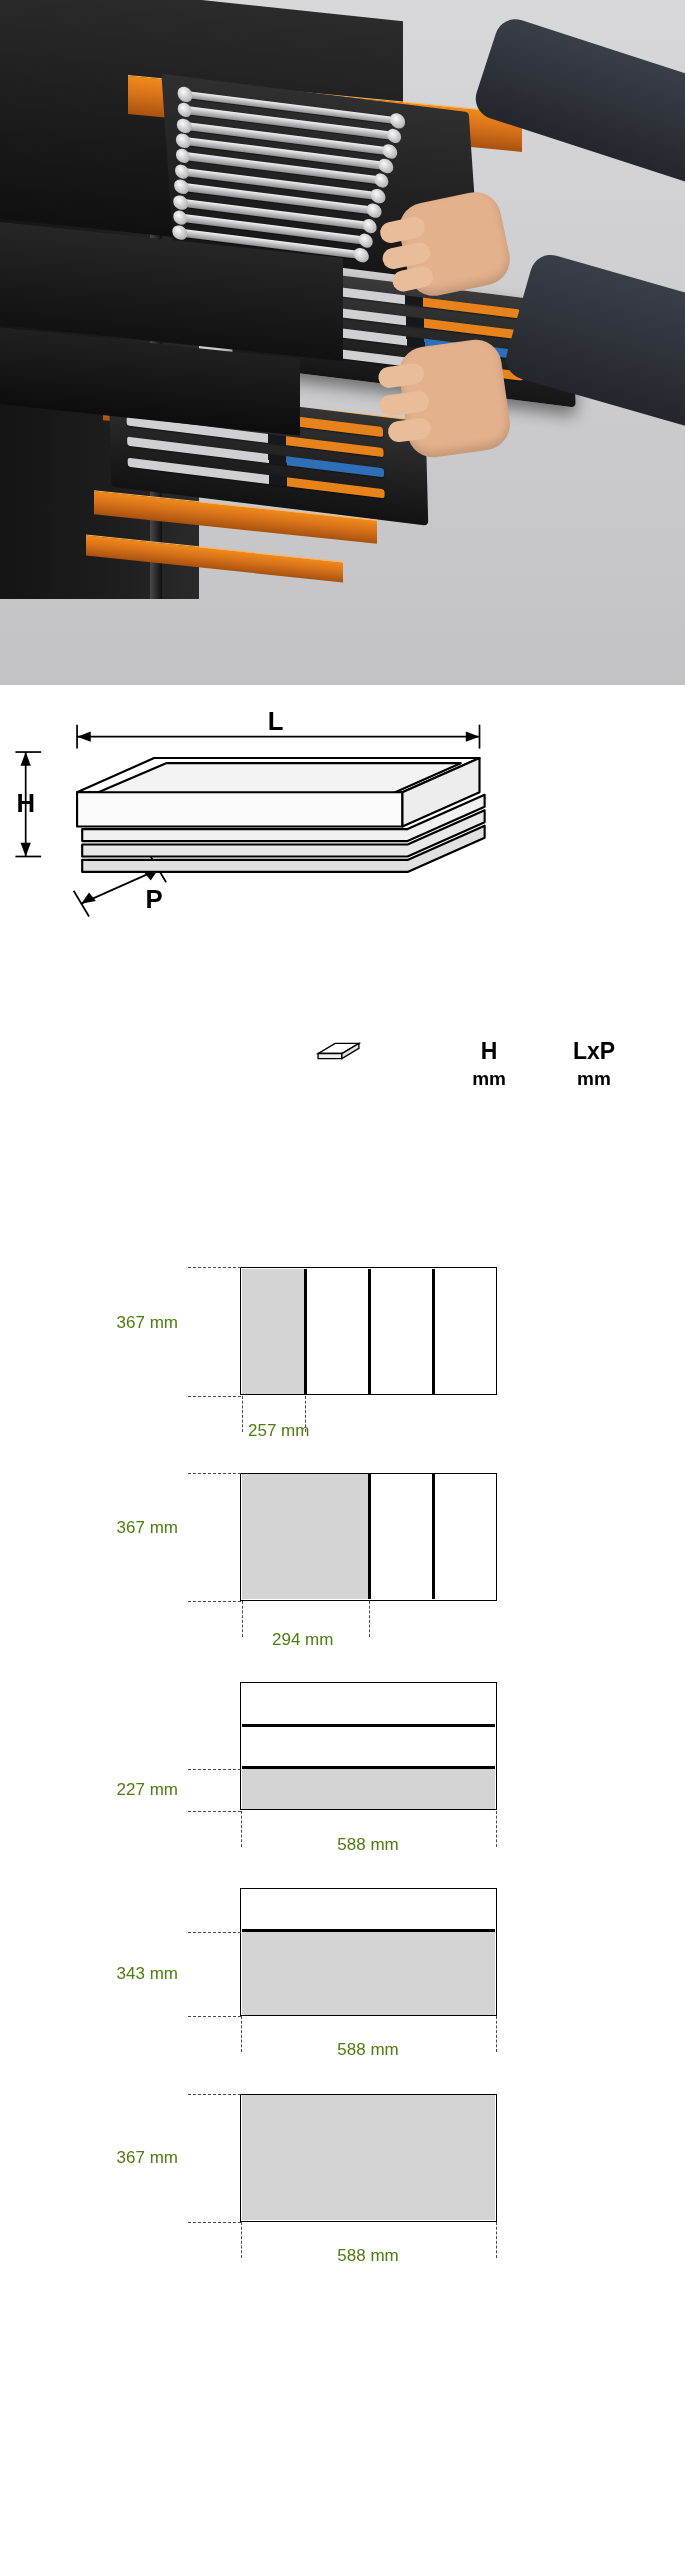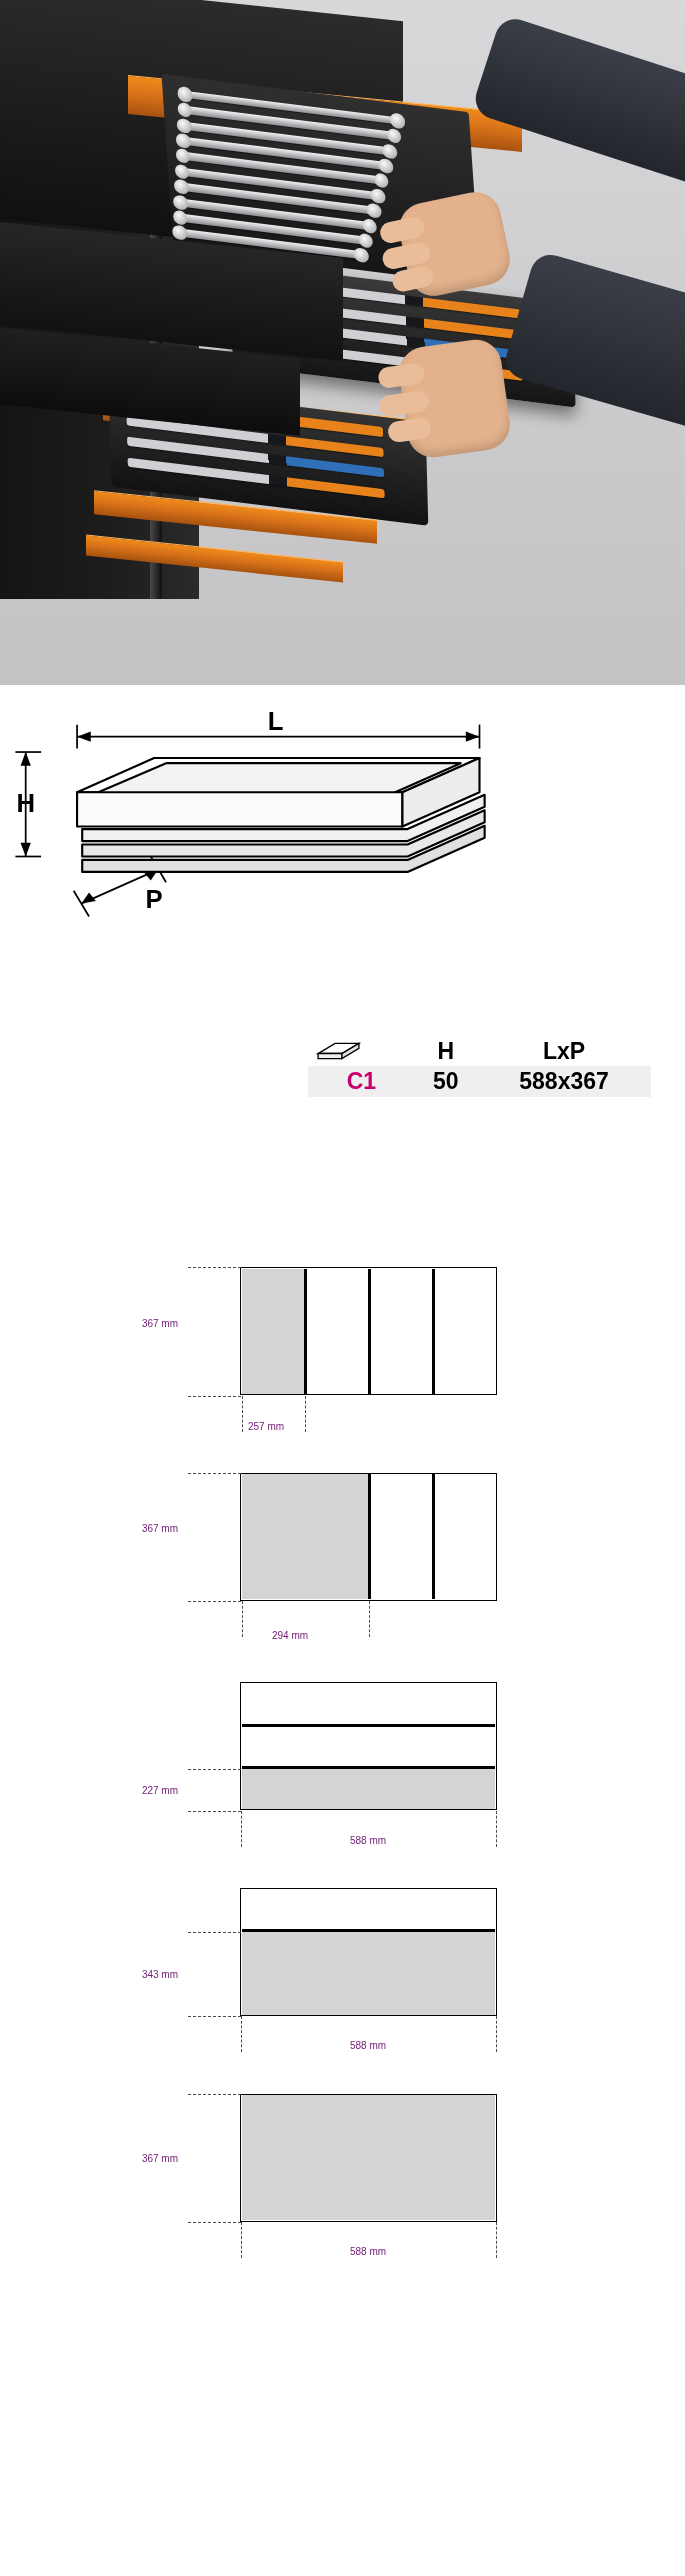--- a/index.html
+++ b/index.html
@@ -132,21 +132,21 @@
   .row-c2 td{ background:#ffffff; }
   .code{ color:#c9006b; font-size:22px; text-align:right; padding-right:12px; }
   .iso-mini{ width:51px; }
 
   
   .layouts{ position:absolute; left:0; top:1250px; width:685px; }
   .layout{
     position:relative; width:685px; height:0;
   }
   .dimlabel{
-    position:absolute; font-size:10px; color:#701a75; white-space:nowrap;
+    position:absolute; font-size:17px; color:#4d7c0f; white-space:nowrap;
   }
   .box-outline{
     position:absolute; border:1.7px solid #000; background:#fff;
   }
   .cell-fill{ position:absolute; background:#d4d4d4; }
   .cell-line{ position:absolute; background:#000; }
   .dash-h{
     position:absolute; height:0; border-top:0.9px dashed #4a4a4a;
   }
   .dash-v{
@@ -268,27 +268,27 @@
         <th>
           <svg class="iso-mini" width="51" height="26" viewBox="0 0 60 30">
             <polygon points="6,18 34,18 54,6 26,6" fill="#ffffff" stroke="#000" stroke-width="1.6"></polygon>
             <polygon points="6,18 6,24 34,24 34,18" fill="#f0f0f0" stroke="#000" stroke-width="1.6"></polygon>
             <polygon points="34,18 54,6 54,12 34,24" fill="#e2e2e2" stroke="#000" stroke-width="1.6"></polygon>
           </svg>
         </th>
         <th>H</th>
         <th>LxP</th>
       </tr>
+      <tr>
+        <th></th>
+        <th class="hdr-unit">mm</th>
+        <th class="hdr-unit">mm</th>
+      </tr>
     </thead>
     <tbody>
-      <tr class="row-c1">
-        <td class="code">C1</td>
-        <td>50</td>
-        <td>588x367</td>
-      </tr>
     </tbody>
   </table>
 </div>
 
 <div class="layouts">
 
   <div class="layout">
     <div class="box-outline" style="left:240px; top:17px; width:257px; height:128px;"></div>
     <div class="cell-fill" style="left:242px; top:19px; width:63px; height:125px;"></div>
     <div class="cell-line" style="left:304px; top:19px; width:2.6px; height:125px;"></div>

